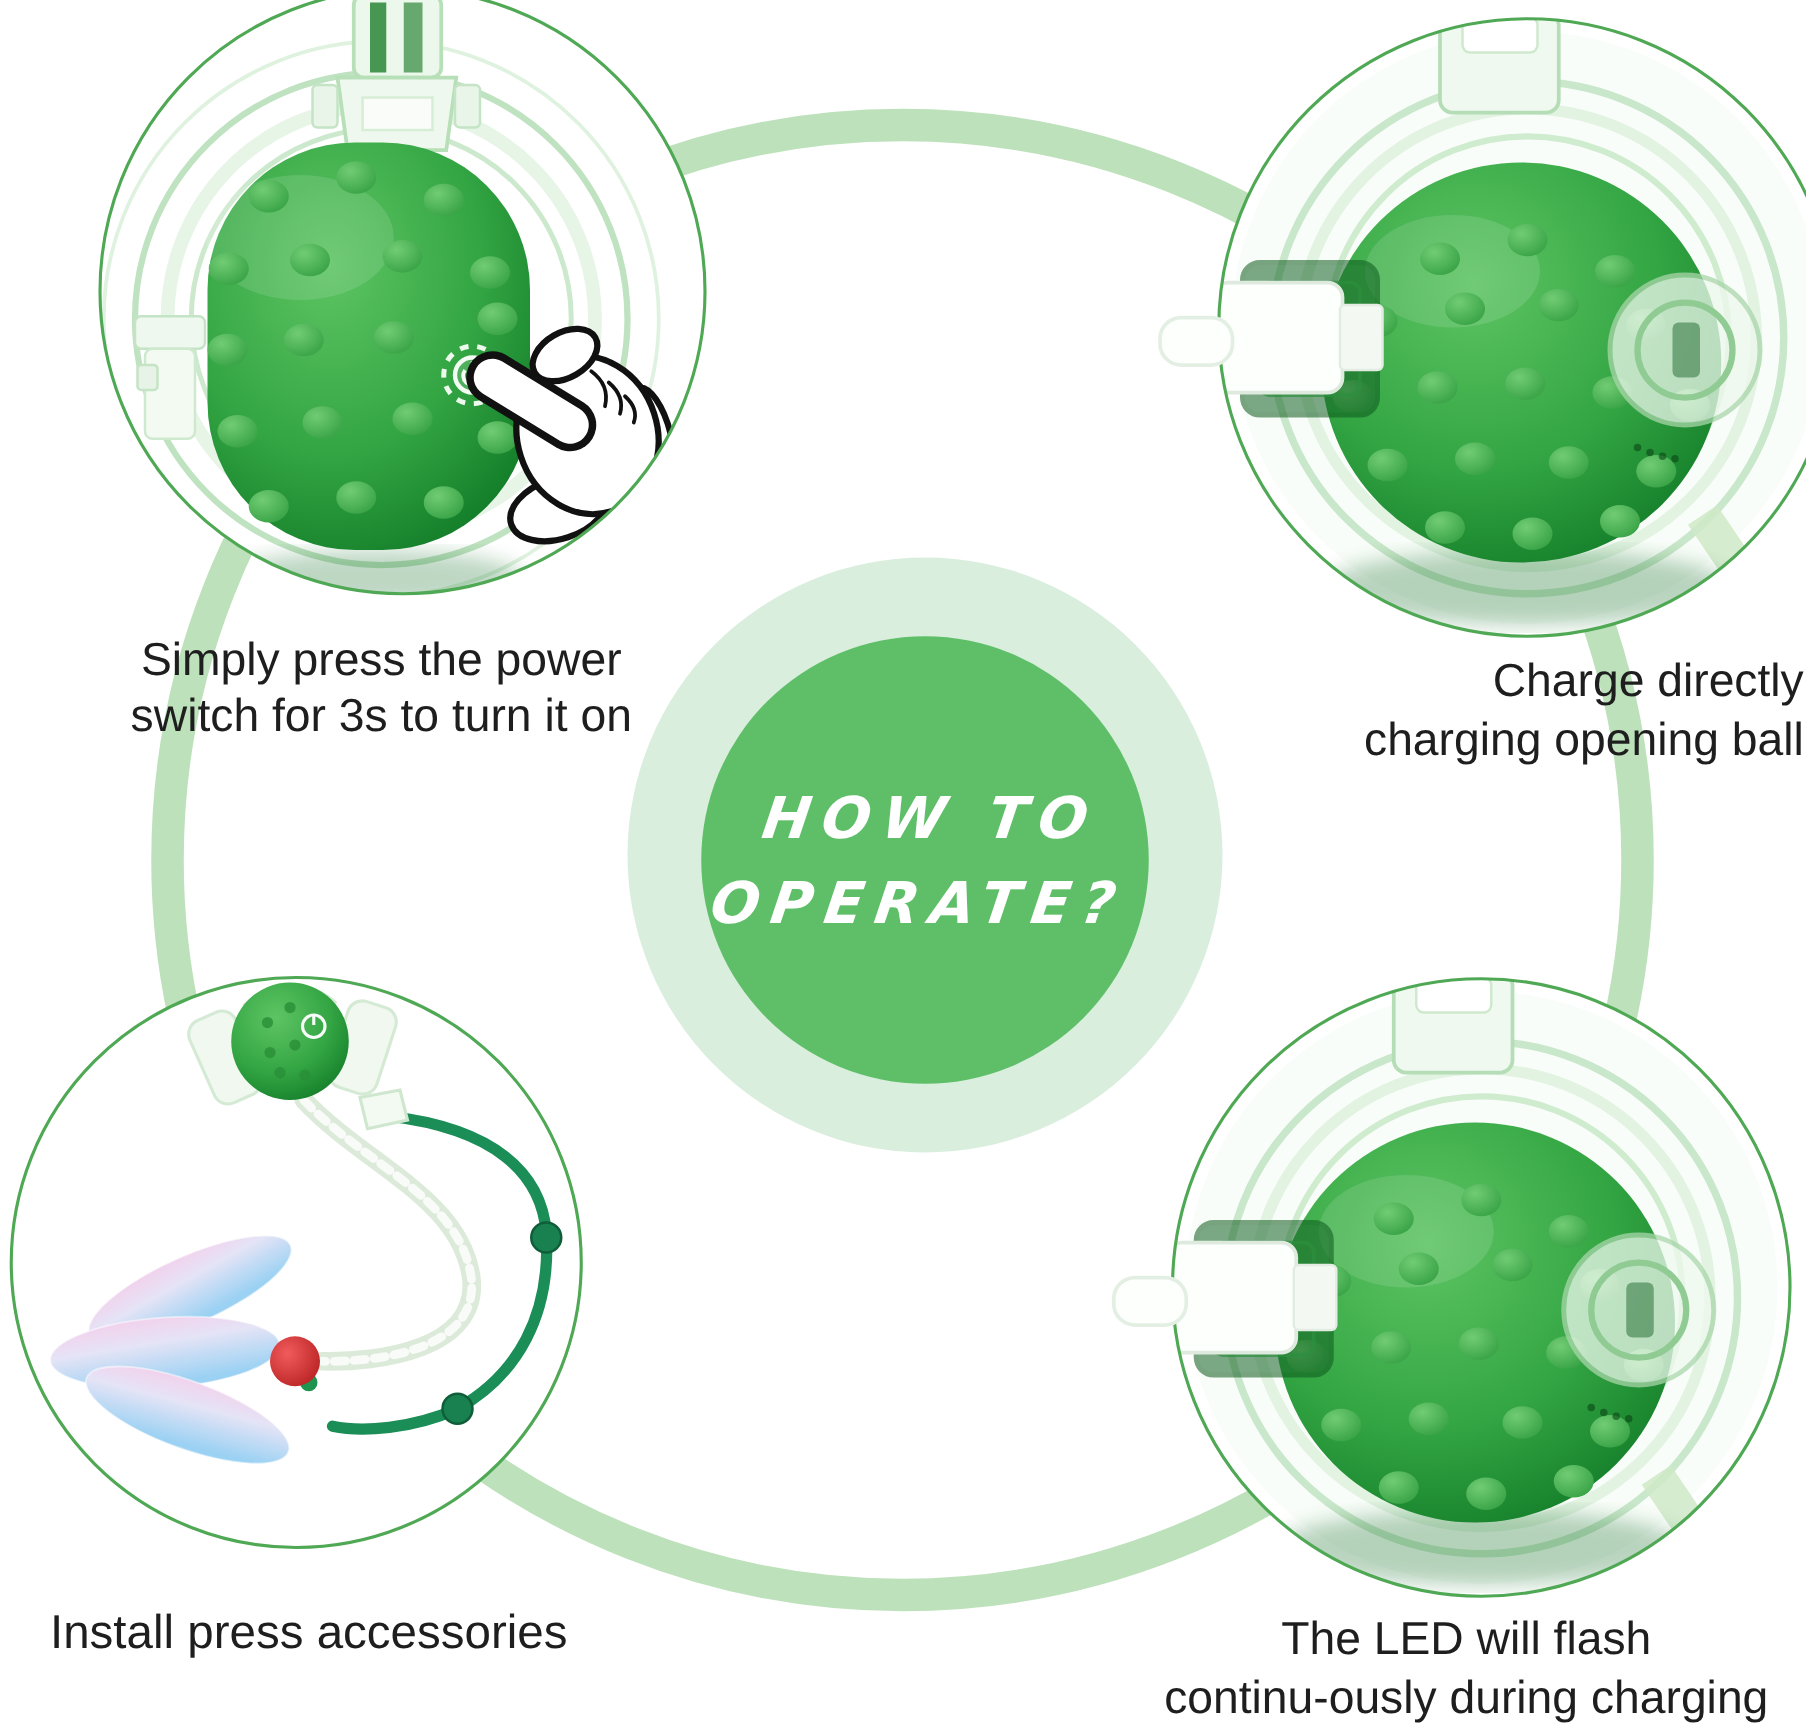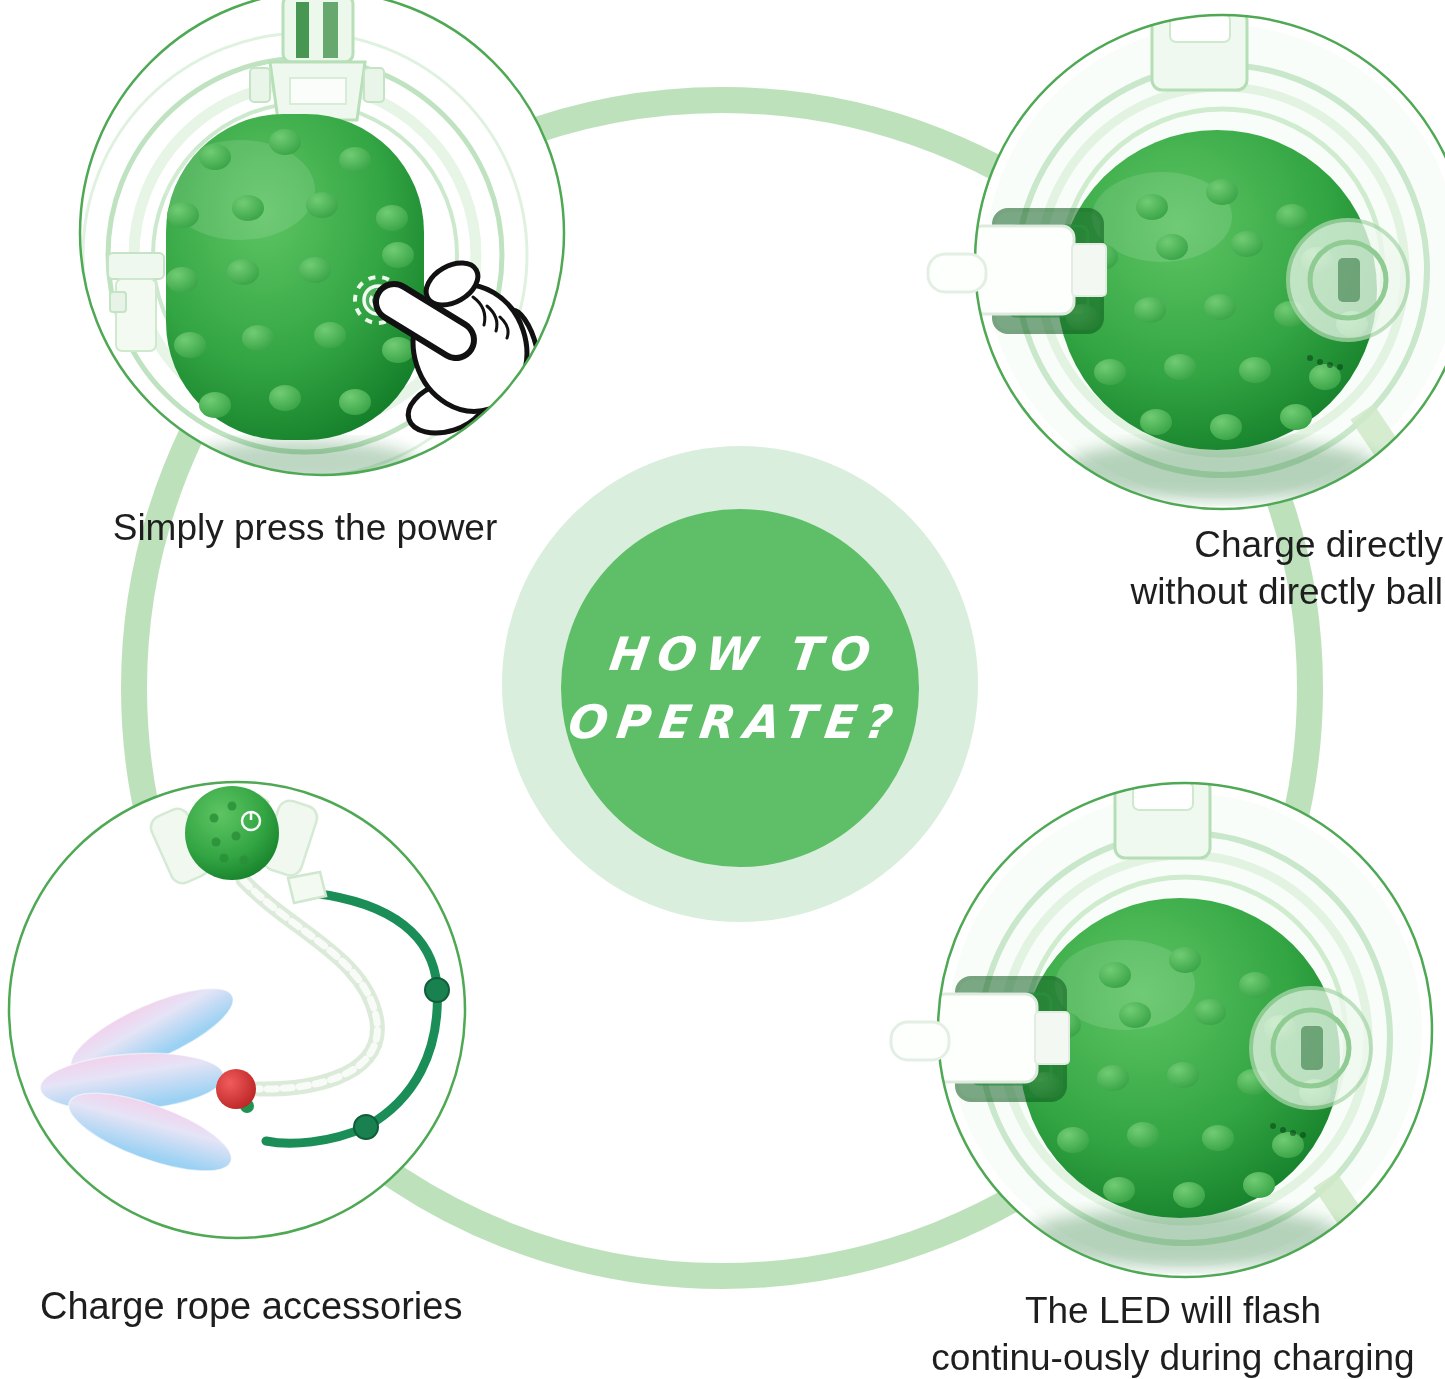--- a/index.html
+++ b/index.html
@@ -245,26 +245,27 @@
   <rect x="891" y="1022" width="58" height="38" rx="17" fill="#fdfffd" stroke="#e4efe4" stroke-width="3"></rect>
 </svg>
 
 <div class="badge-text">
   <div>HOW TO</div>
   <div>OPERATE?</div>
 </div>
 
 <div class="caption cap1">
   <div>Simply press the power</div>
+  <div>switch for 3s to turn it on</div>
 </div>
 <div class="caption cap2">
   <div>Charge directly</div>
-  <div>without directly ball</div>
+  <div>charging opening ball</div>
 </div>
 <div class="caption cap3">
-  <div>Charge rope accessories</div>
+  <div>Install press accessories</div>
 </div>
 <div class="caption cap4">
   <div>The LED will flash</div>
   <div>continu-ously during charging</div>
 </div>
 
 </div>
 
 </body></html>

